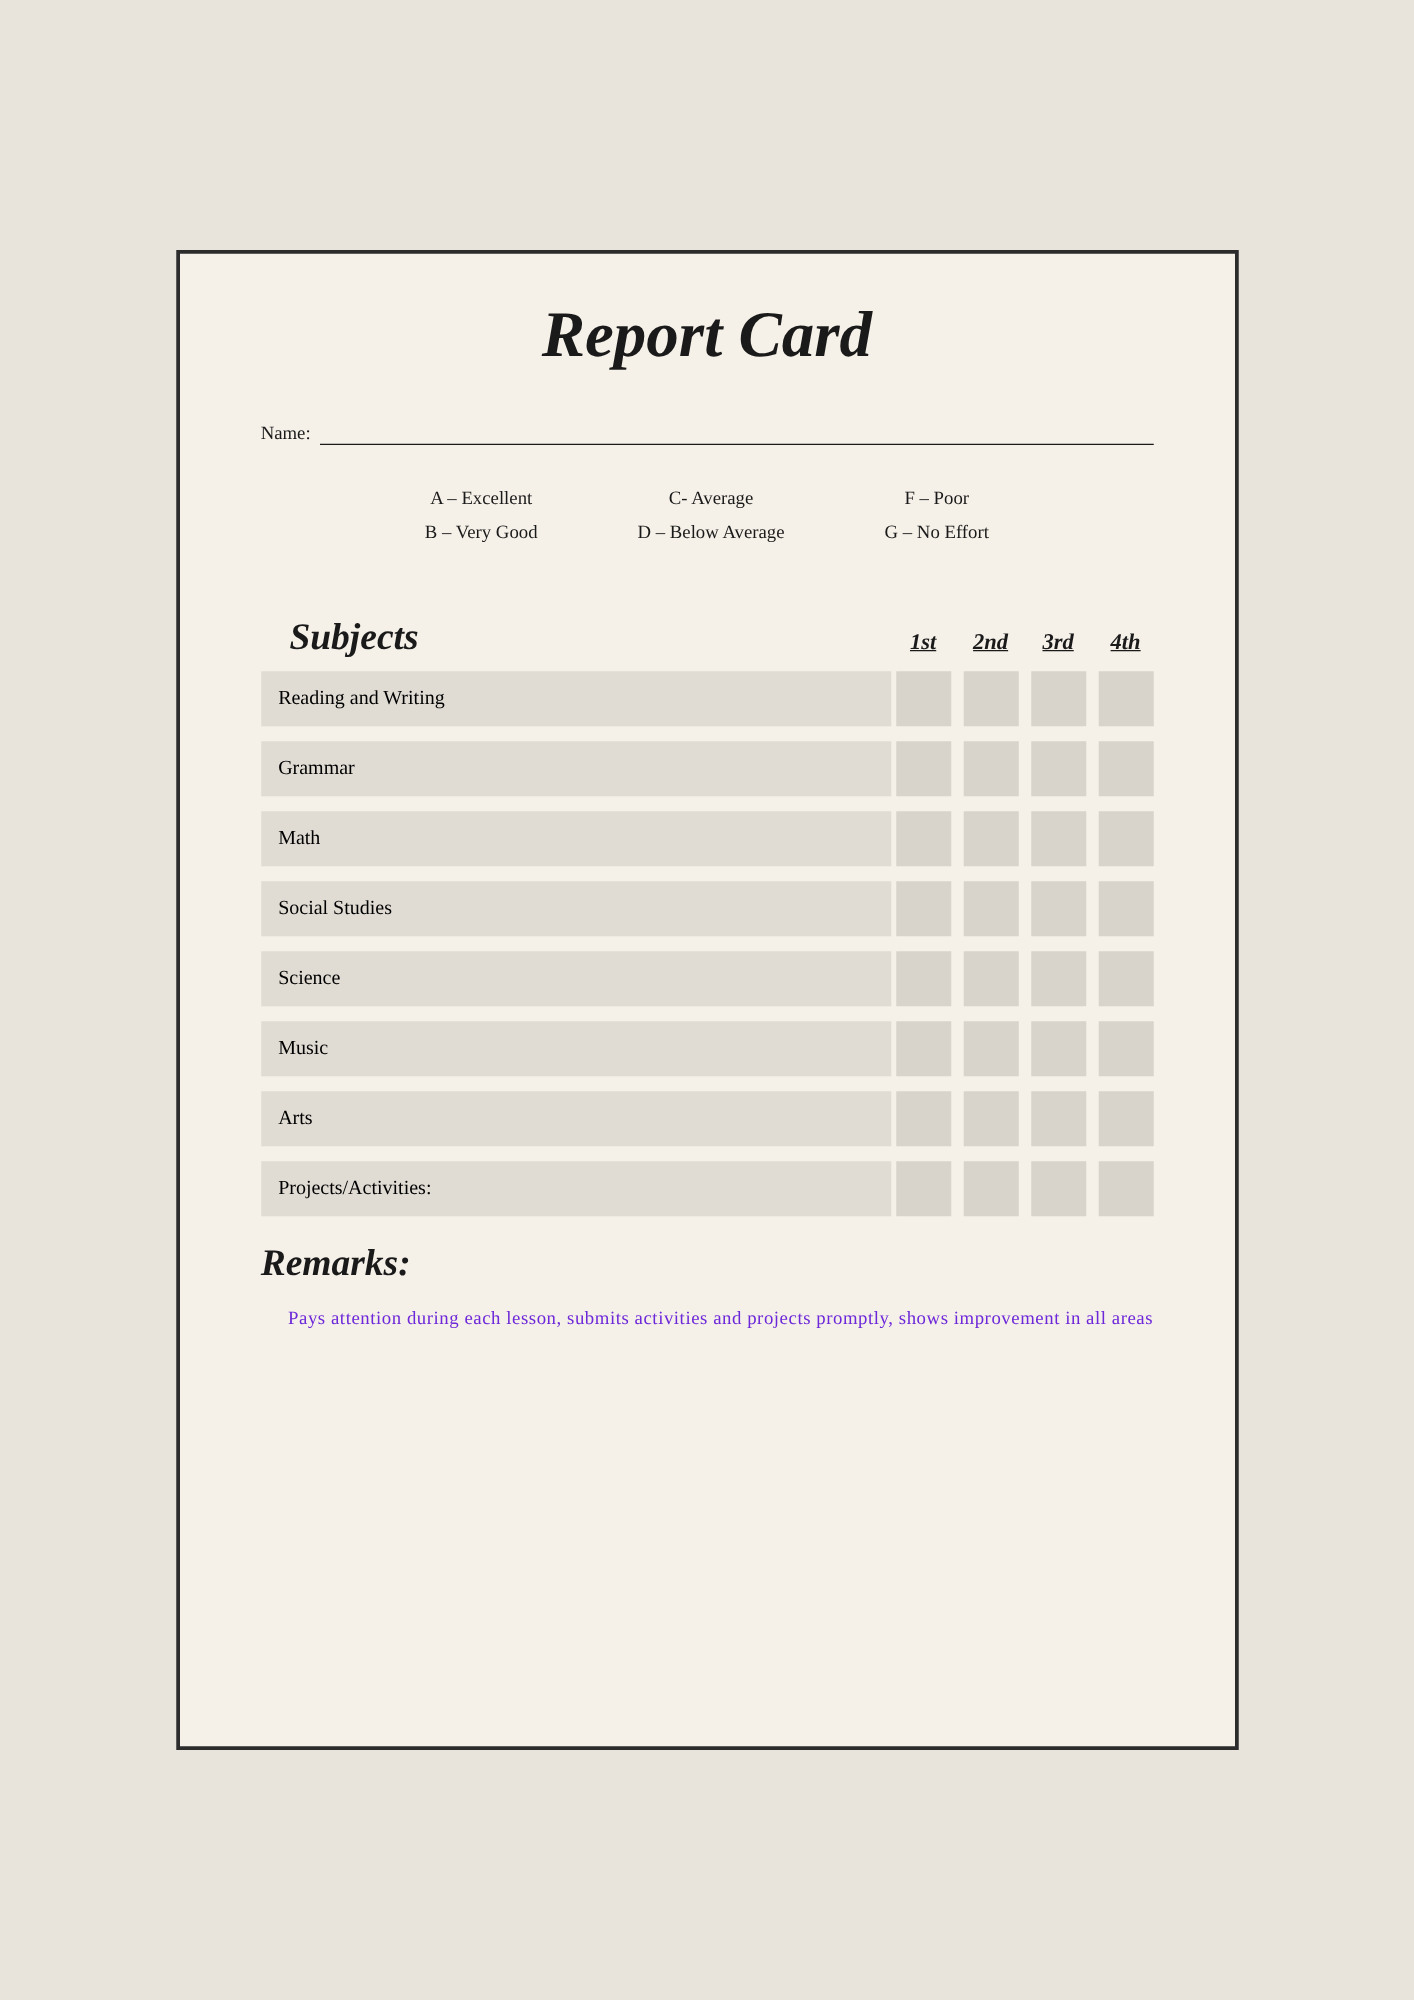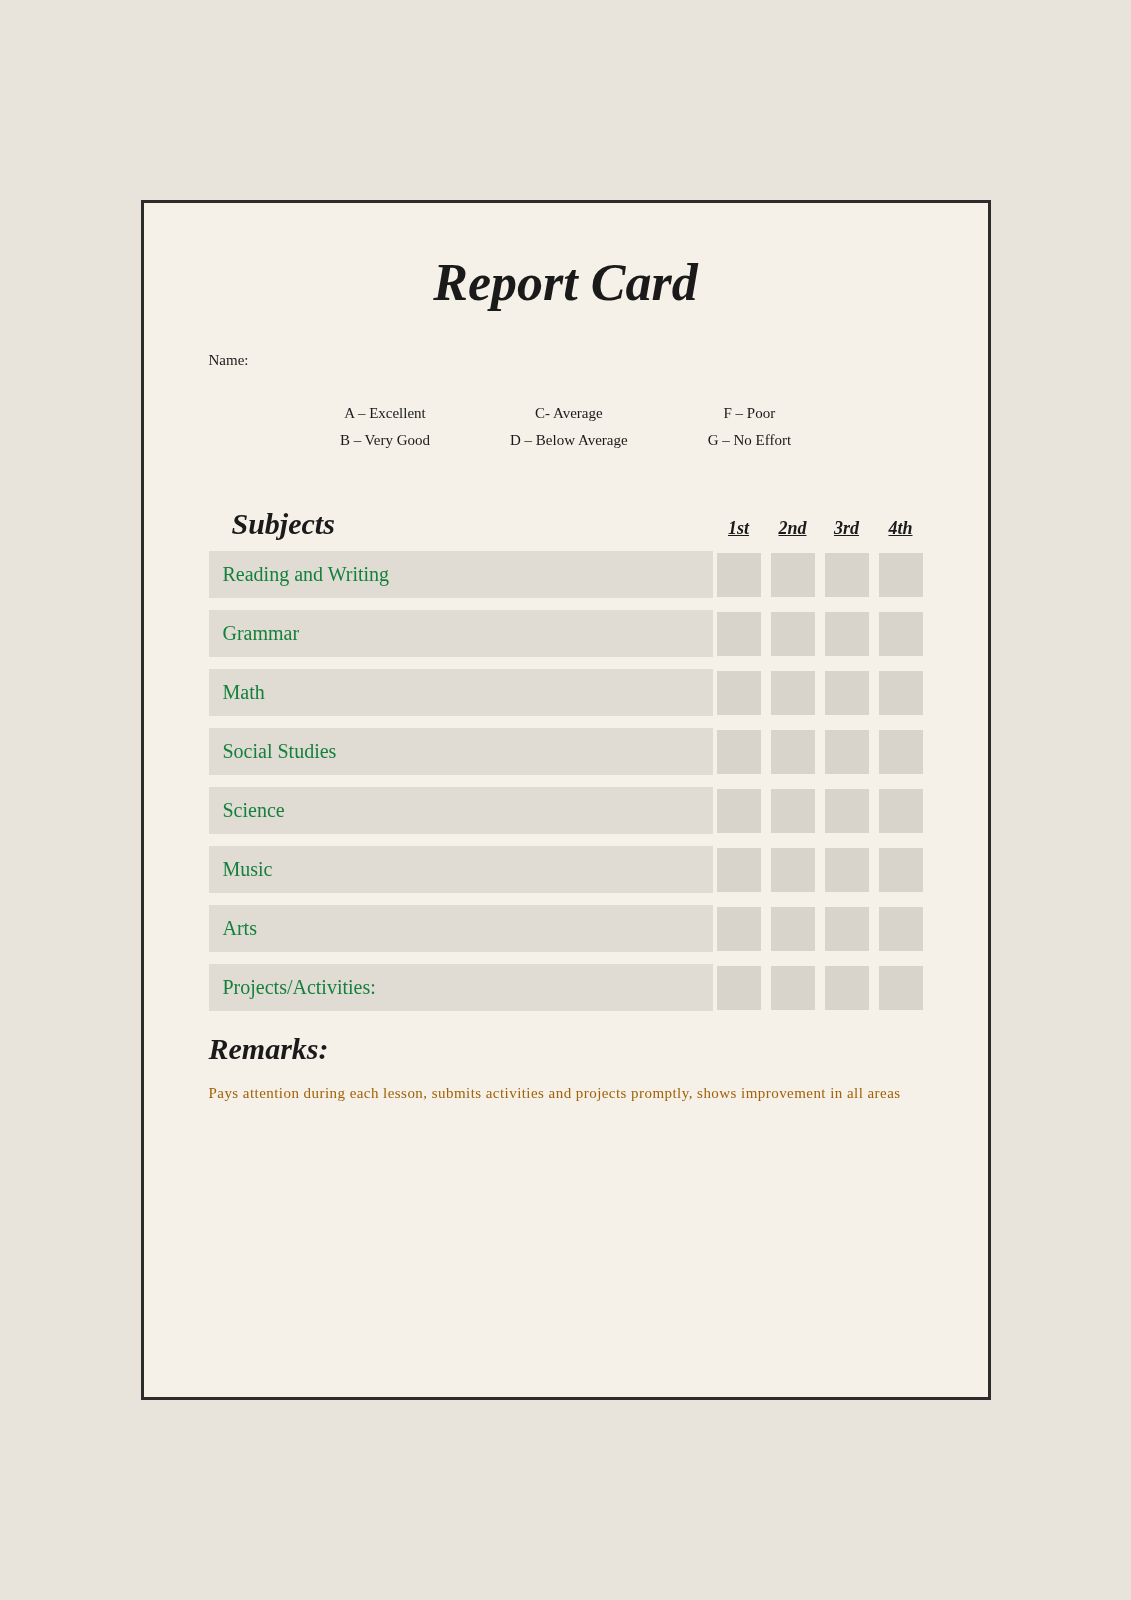--- a/index.html
+++ b/index.html
@@ -15,43 +15,42 @@
       align-items: center;
       min-height: 100vh;
       font-family: Georgia, 'Times New Roman', serif;
     }
 
     .page {
       width: 850px;
       min-height: 1200px;
       background: #f5f0e8;
       border: 3px solid #2c2c2c;
-      padding: 50px 65px 60px 65px;
+      padding: 36px 65px 60px 65px;
       position: relative;
     }
 
     .title {
       text-align: center;
       font-size: 52px;
       font-style: italic;
       font-weight: bold;
       color: #1a1a1a;
       margin-bottom: 40px;
       font-family: Georgia, serif;
     }
 
     .name-grade-section {
       margin-bottom: 30px;
     }
 
     .field-row {
       display: flex;
-      align-items: flex-start;
+      align-items: center;
       margin-bottom: 10px;
-      flex-direction: column;
     }
 
     .field-label {
       font-size: 15px;
       color: #1a1a1a;
       margin-right: 8px;
       white-space: nowrap;
       font-family: Georgia, serif;
     }
 
@@ -111,22 +110,22 @@
     .subject-row {
       display: flex;
       align-items: center;
       margin-bottom: 12px;
     }
 
     .subject-name-box {
       background: #e0dcd4;
       flex: 1;
       padding: 12px 14px;
-      font-size: 20px;
-      color: #15803d;
+      font-size: 16px;
+      color: #000000;
       font-family: Georgia, serif;
       min-height: 44px;
       display: flex;
       align-items: center;
       margin-right: 4px;
     }
 
     .grade-boxes {
       display: flex;
       gap: 10px;
@@ -146,24 +145,25 @@
       font-size: 30px;
       font-style: italic;
       font-weight: bold;
       color: #1a1a1a;
       margin-bottom: 14px;
       font-family: Georgia, serif;
     }
 
     .remarks-text {
       font-size: 15px;
-      color: #a16207;
+      color: #6d28d9;
       line-height: 1.8;
       letter-spacing: 0.03em;
       font-family: Georgia, serif;
+      text-align: right;
     }
   </style>
 </head>
 <body>
 
 <div class="page">
 
   <h1 class="title">Report Card</h1>
 
   <div class="name-grade-section">

